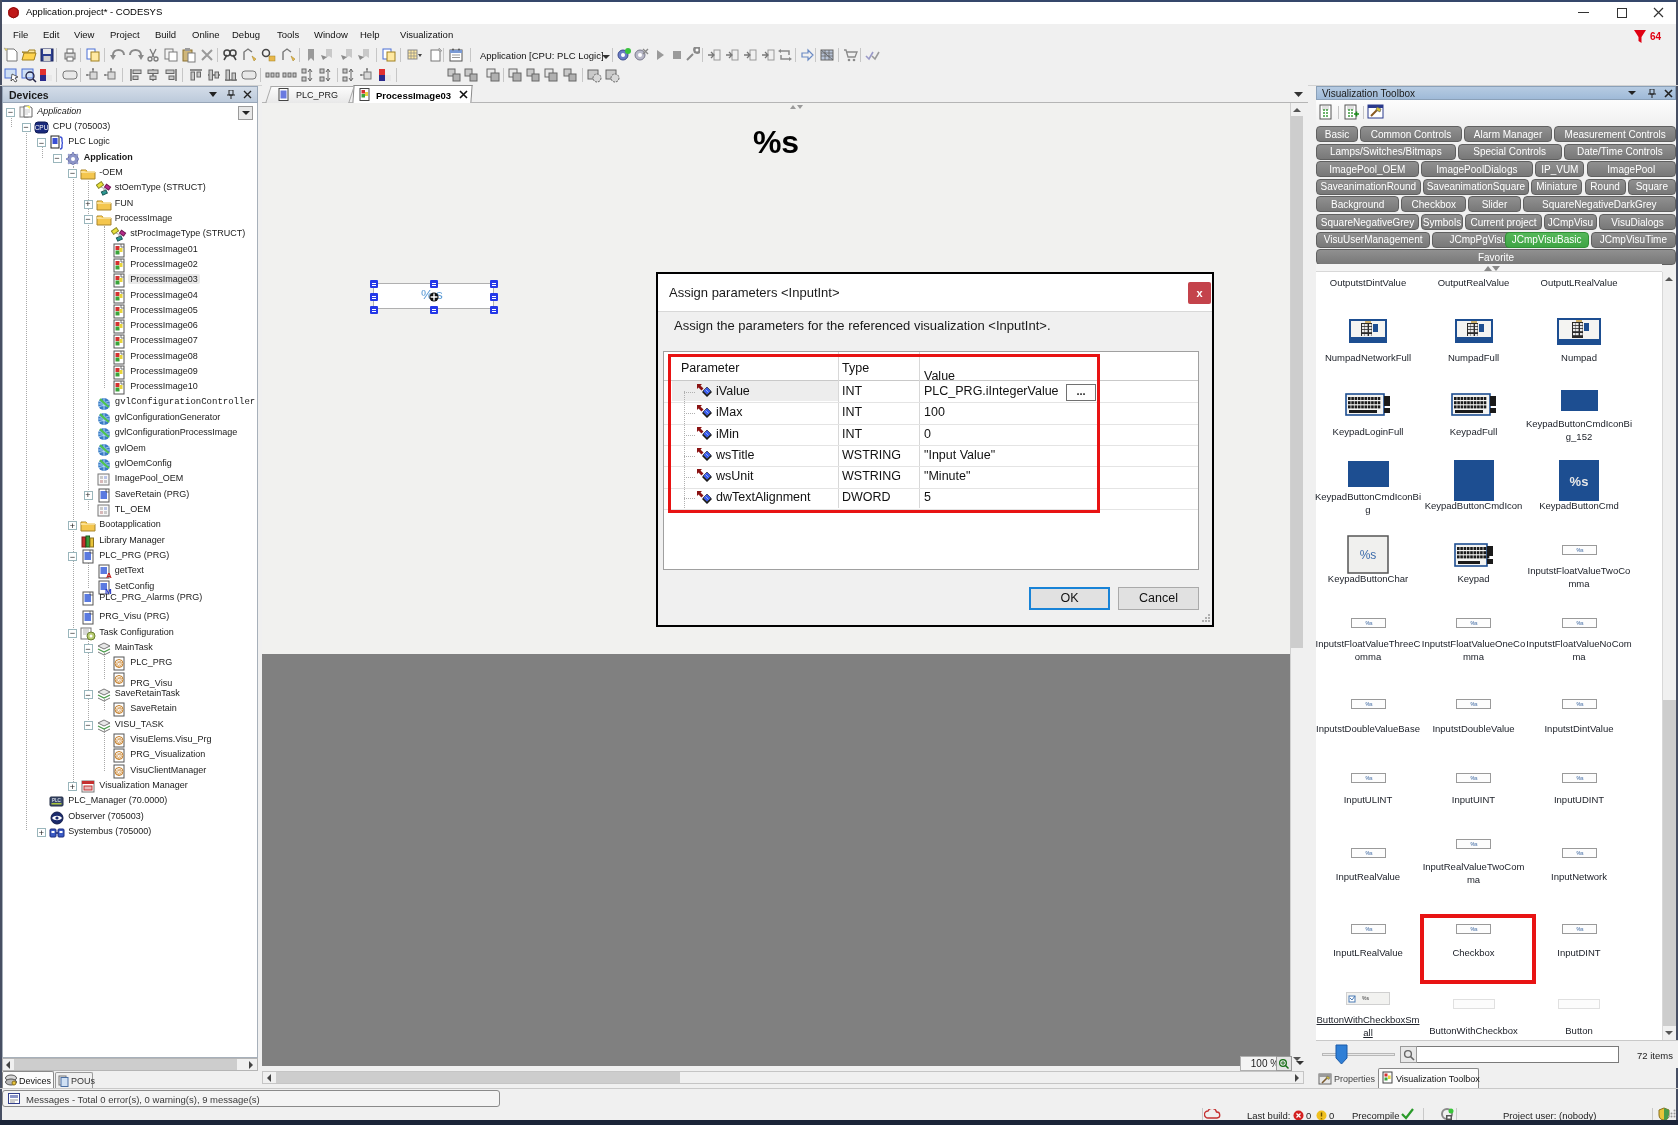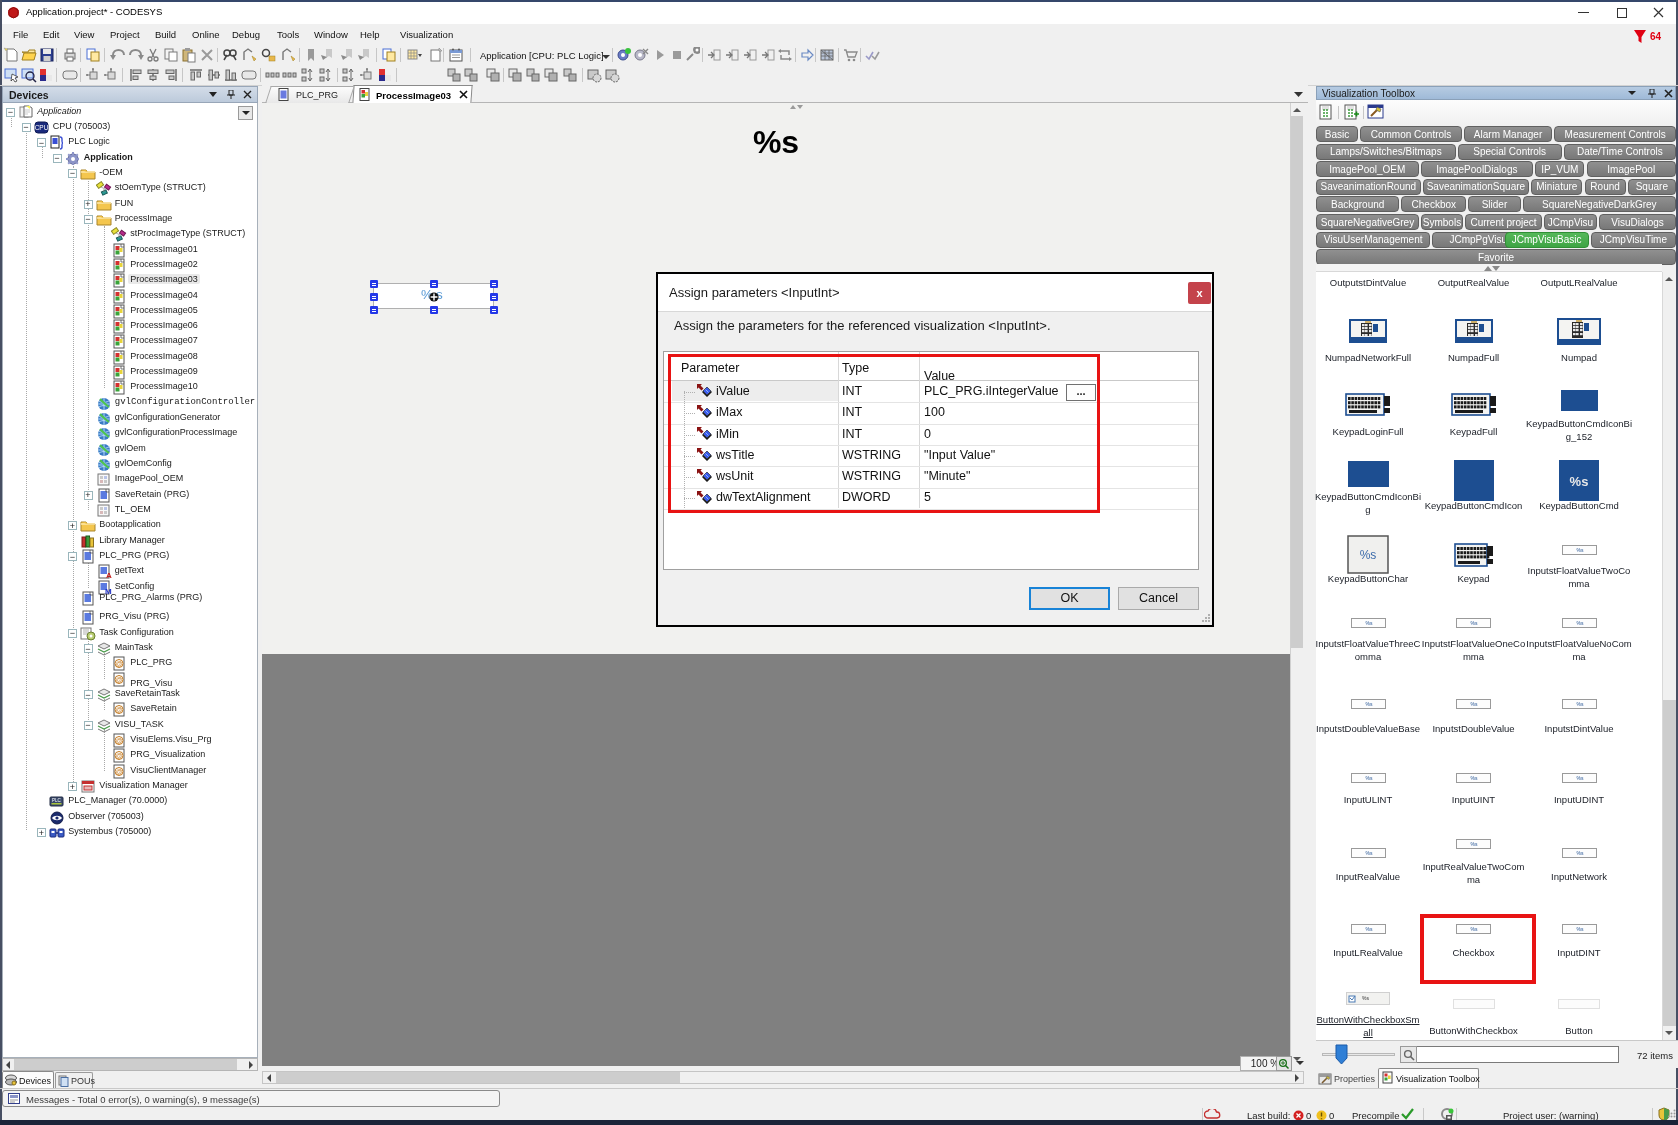--- a/index.html
+++ b/index.html
@@ -1781,21 +1781,21 @@
 <div class="abs" style="left:1352px;top:1110px;font-size:9.5px;color:#222;">Precompile</div>
 <svg class="abs" style="left:1400px;top:1107px;" width="15" height="13">
     <path d="M2 7l4 4 7-9" fill="none" stroke="#2a9a2a" stroke-width="2.2"></path>
   </svg>
 <svg class="abs" style="left:1440px;top:1107px;" width="16" height="14">
     <circle cx="7" cy="7" r="5" fill="none" stroke="#8a8a8a" stroke-width="2"></circle>
     <circle cx="11" cy="4" r="2.5" fill="#3ac43a"></circle>
     <rect x="6" y="8" width="6" height="5" fill="#555"></rect>
     <rect x="7.5" y="9.5" width="3" height="2" fill="#fff"></rect>
   </svg>
-<div class="abs" style="left:1503px;top:1110px;font-size:9.5px;color:#222;">Project user: (warning)</div>
+<div class="abs" style="left:1503px;top:1110px;font-size:9.5px;color:#222;">Project user: (nobody)</div>
 <svg class="abs" style="left:1658px;top:1107px;" width="12" height="14">
     <path d="M6 1l5 2v5c0 3-2 5-5 5S1 11 1 8V3z" fill="#e8c43a" stroke="#8a7020"></path>
     <path d="M6 1l5 2v5c0 3-2 5-5 5z" fill="#4a9a4a"></path>
   </svg>
 <div class="abs" style="left:1202px;top:1108px;width:1px;height:12px;background:#c9c9c9;"></div>
 <div class="abs" style="left:1423px;top:1108px;width:1px;height:12px;background:#c9c9c9;"></div>
 <div class="abs" style="left:1456px;top:1108px;width:1px;height:12px;background:#c9c9c9;"></div>
 <div class="abs" style="left:1652px;top:1108px;width:1px;height:12px;background:#c9c9c9;"></div>
 <div class="abs" style="left:0;top:1120px;width:1678px;height:5px;background:#1b2438;"></div>
 <div class="abs" style="left:1668px;top:1109px;width:8px;height:9px;">

